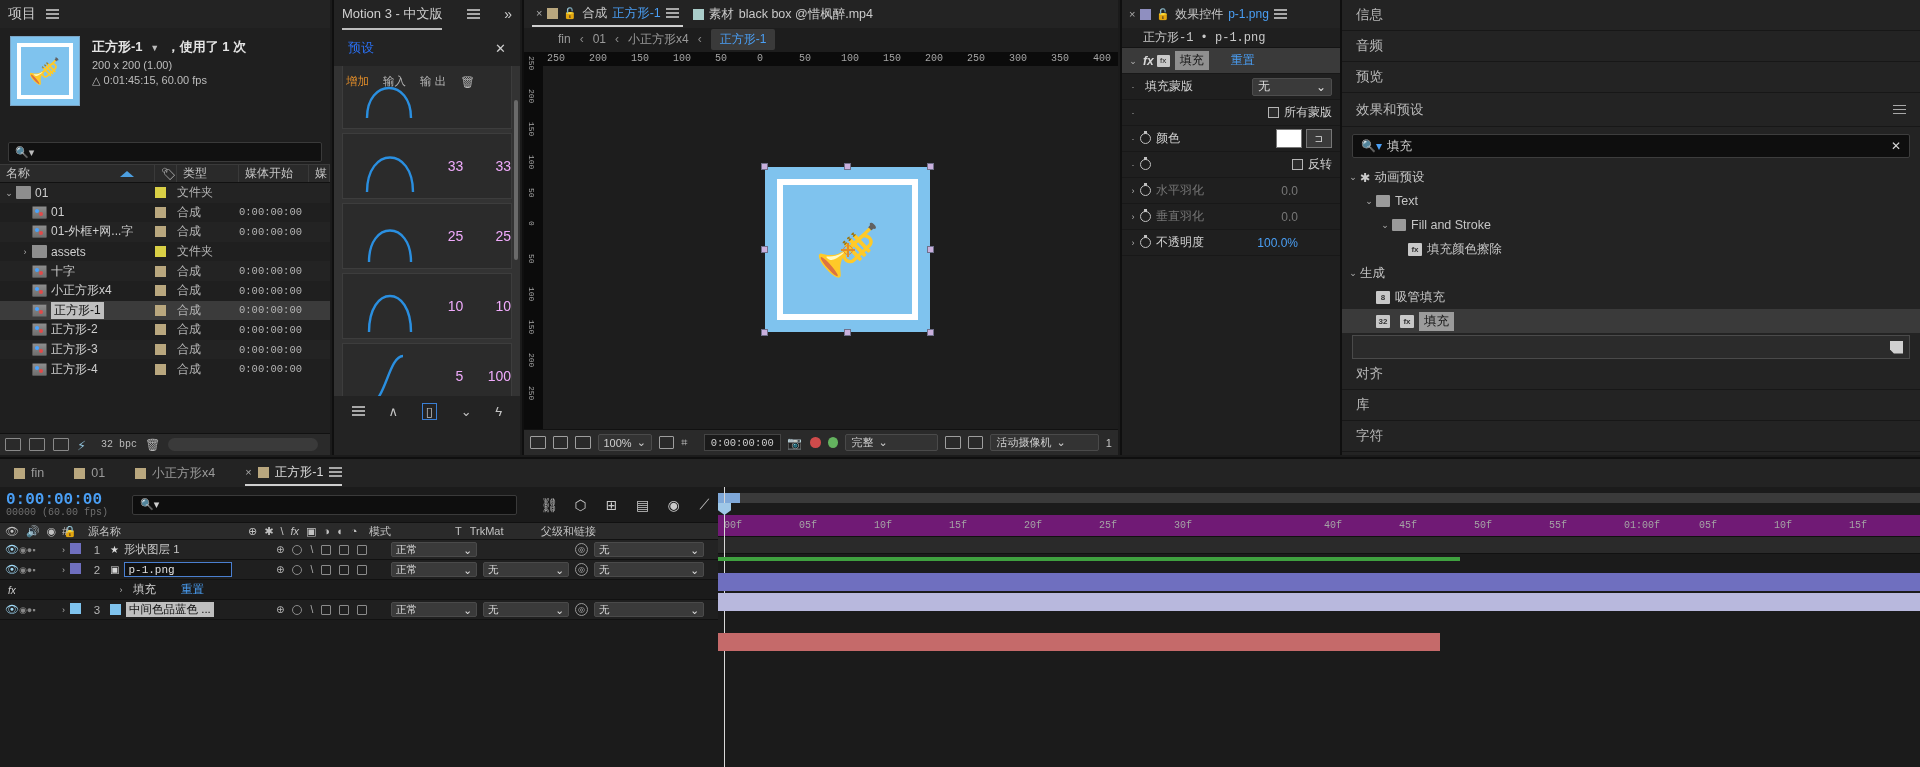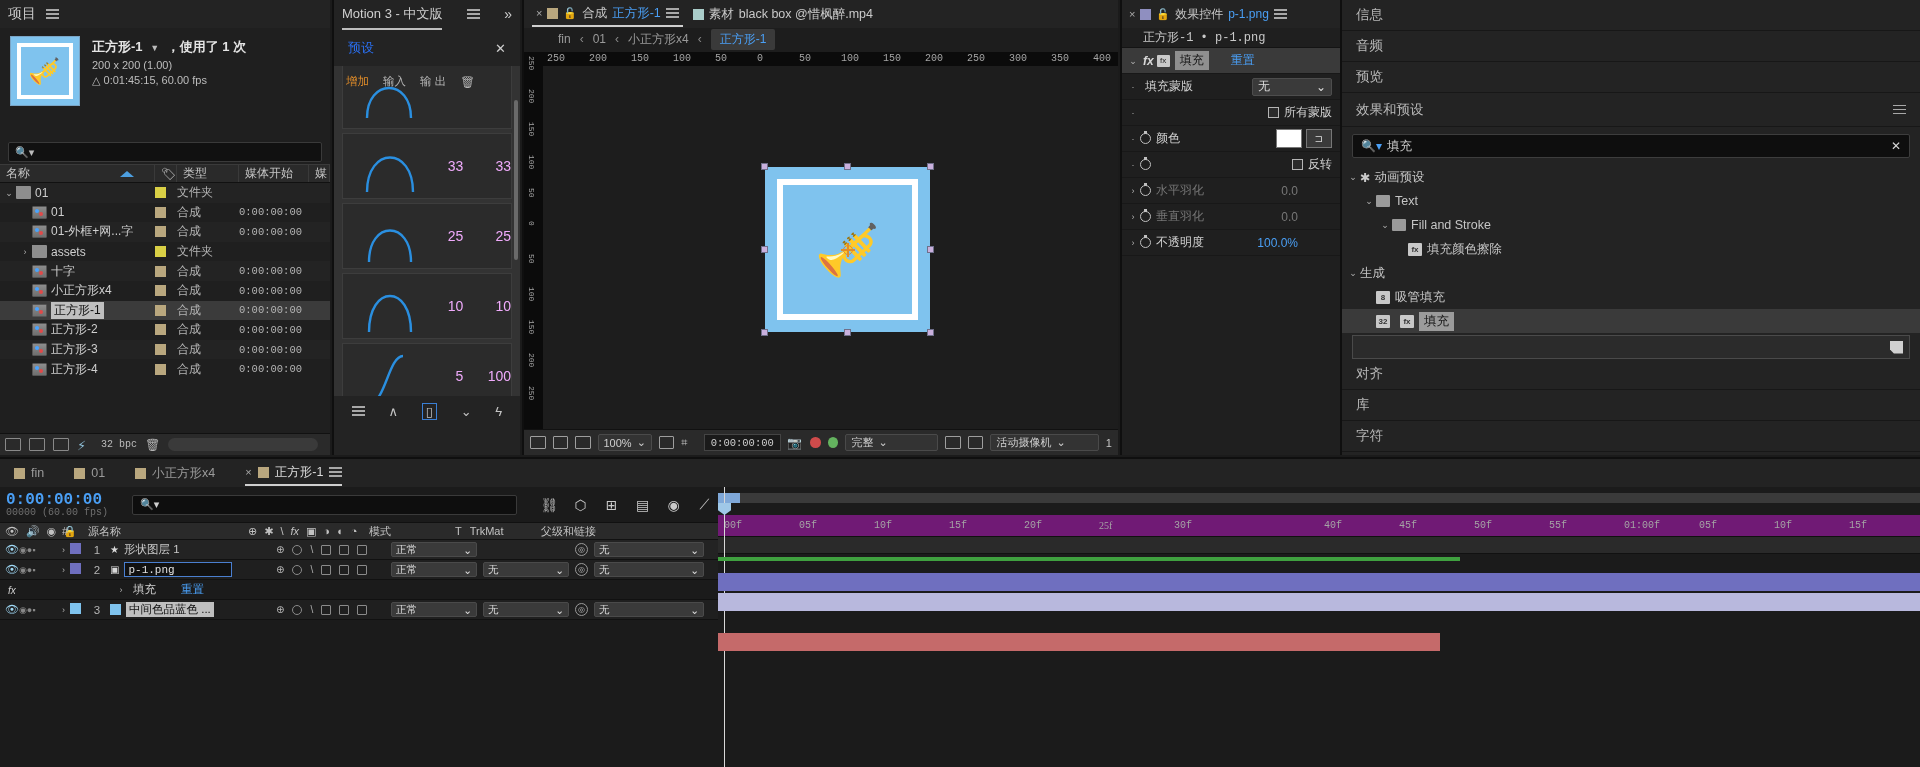--- a/index.html
+++ b/index.html
@@ -959,21 +959,21 @@
 
   <div class="tl-graph">
     <div class="wa-bar"></div>
     <div class="wa-blue"></div>
     <div class="tl-ruler" id="tl-ruler">
         <span class="tick" style="left: 6px; top: 5px;">00f</span>
         <span class="tick" style="left: 81px; top: 5px;">05f</span>
         <span class="tick" style="left: 156px; top: 5px;">10f</span>
         <span class="tick" style="left: 231px; top: 5px;">15f</span>
         <span class="tick" style="left: 306px; top: 5px;">20f</span>
-        <span class="tick" style="left: 381px; top: 5px; font-family: Liberation Serif, serif;">25f</span>
+        <span class="tick" style="left: 381px; top: 5px;">25f</span>
         <span class="tick" style="left: 456px; top: 5px;">30f</span>
         <span class="tick" style="left: 531px; top: 5px; margin-top: 24px;">35f</span>
         <span class="tick" style="left: 606px; top: 5px;">40f</span>
         <span class="tick" style="left: 681px; top: 5px;">45f</span>
         <span class="tick" style="left: 756px; top: 5px;">50f</span>
         <span class="tick" style="left: 831px; top: 5px;">55f</span>
         <span class="tick" style="left: 906px; top: 5px;">01:00f</span>
         <span class="tick" style="left: 981px; top: 5px;">05f</span>
         <span class="tick" style="left: 1056px; top: 5px;">10f</span>
         <span class="tick" style="left: 1131px; top: 5px;">15f</span>

